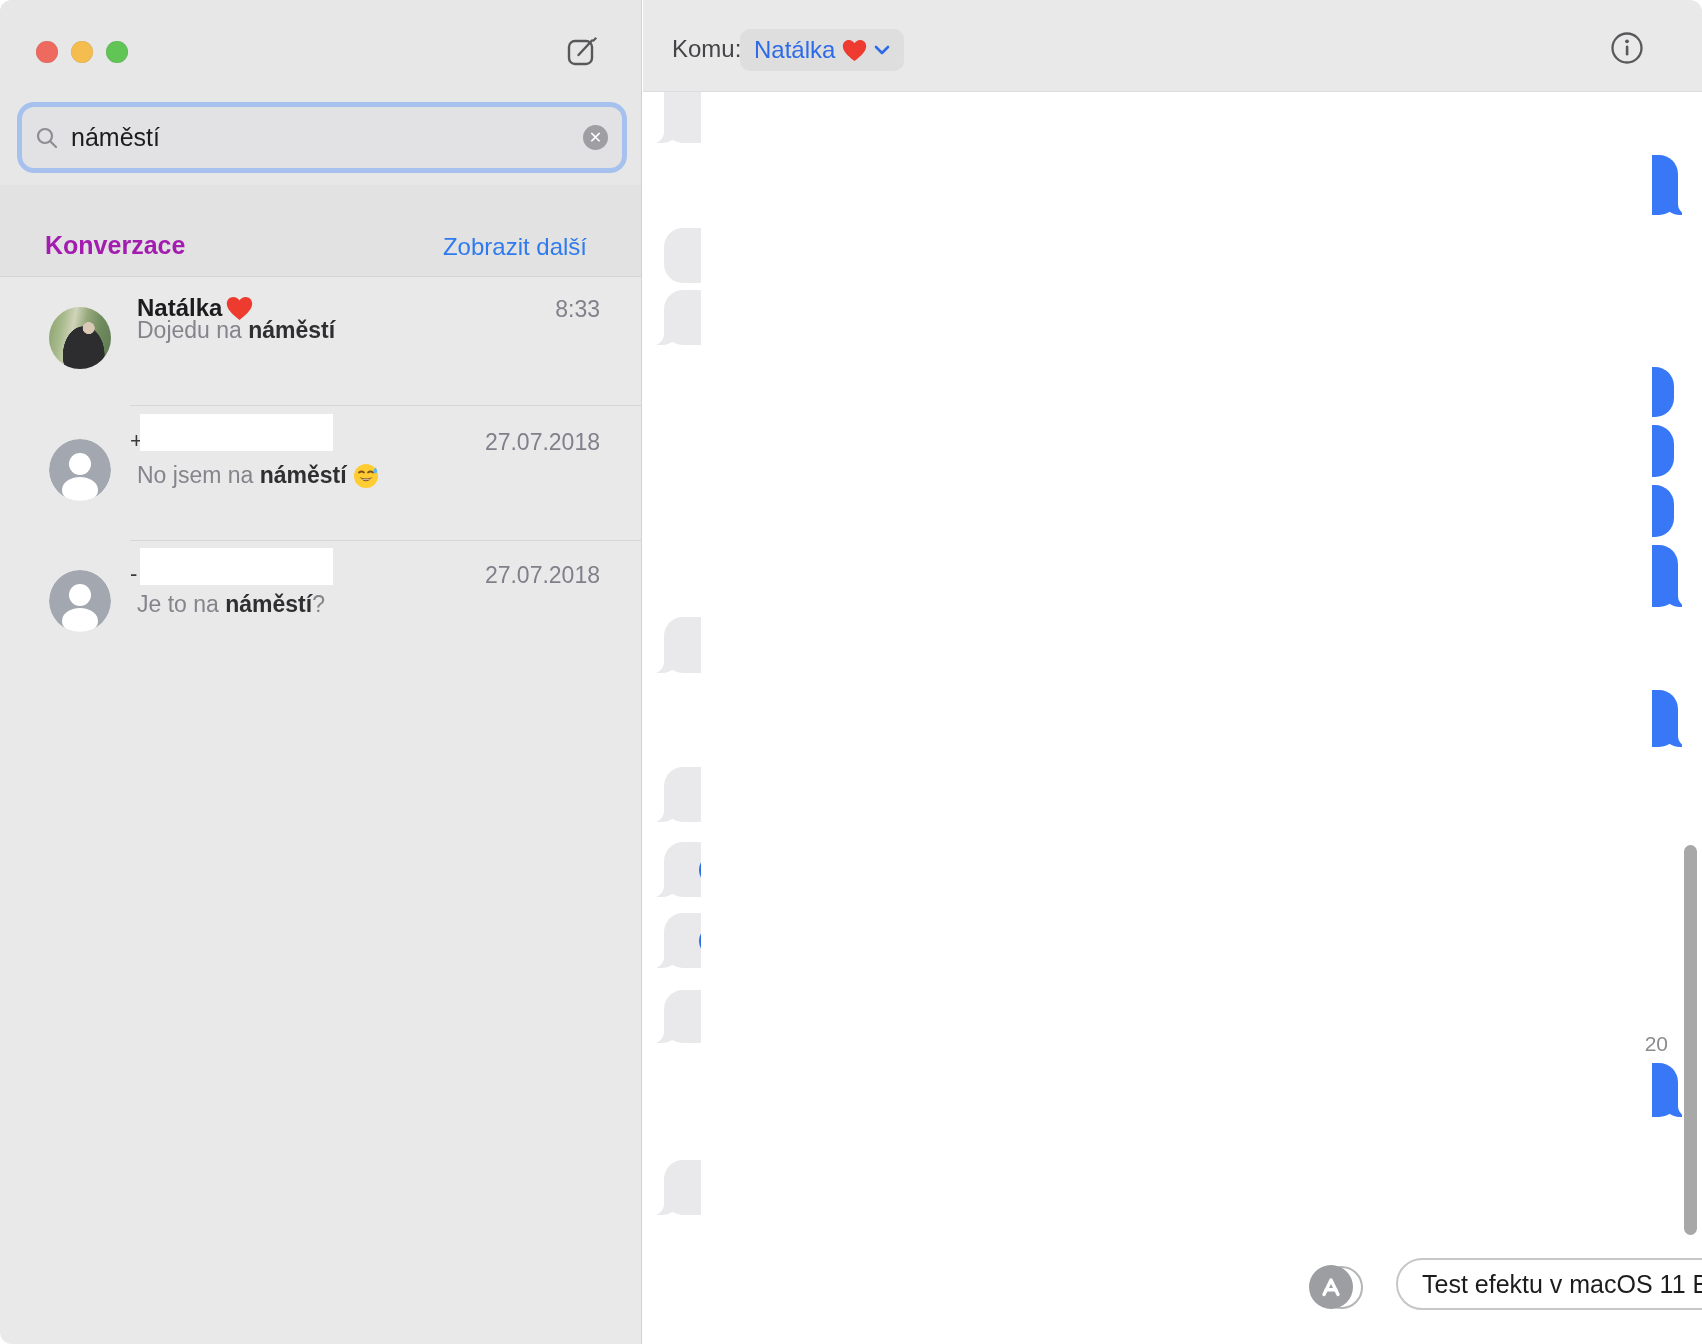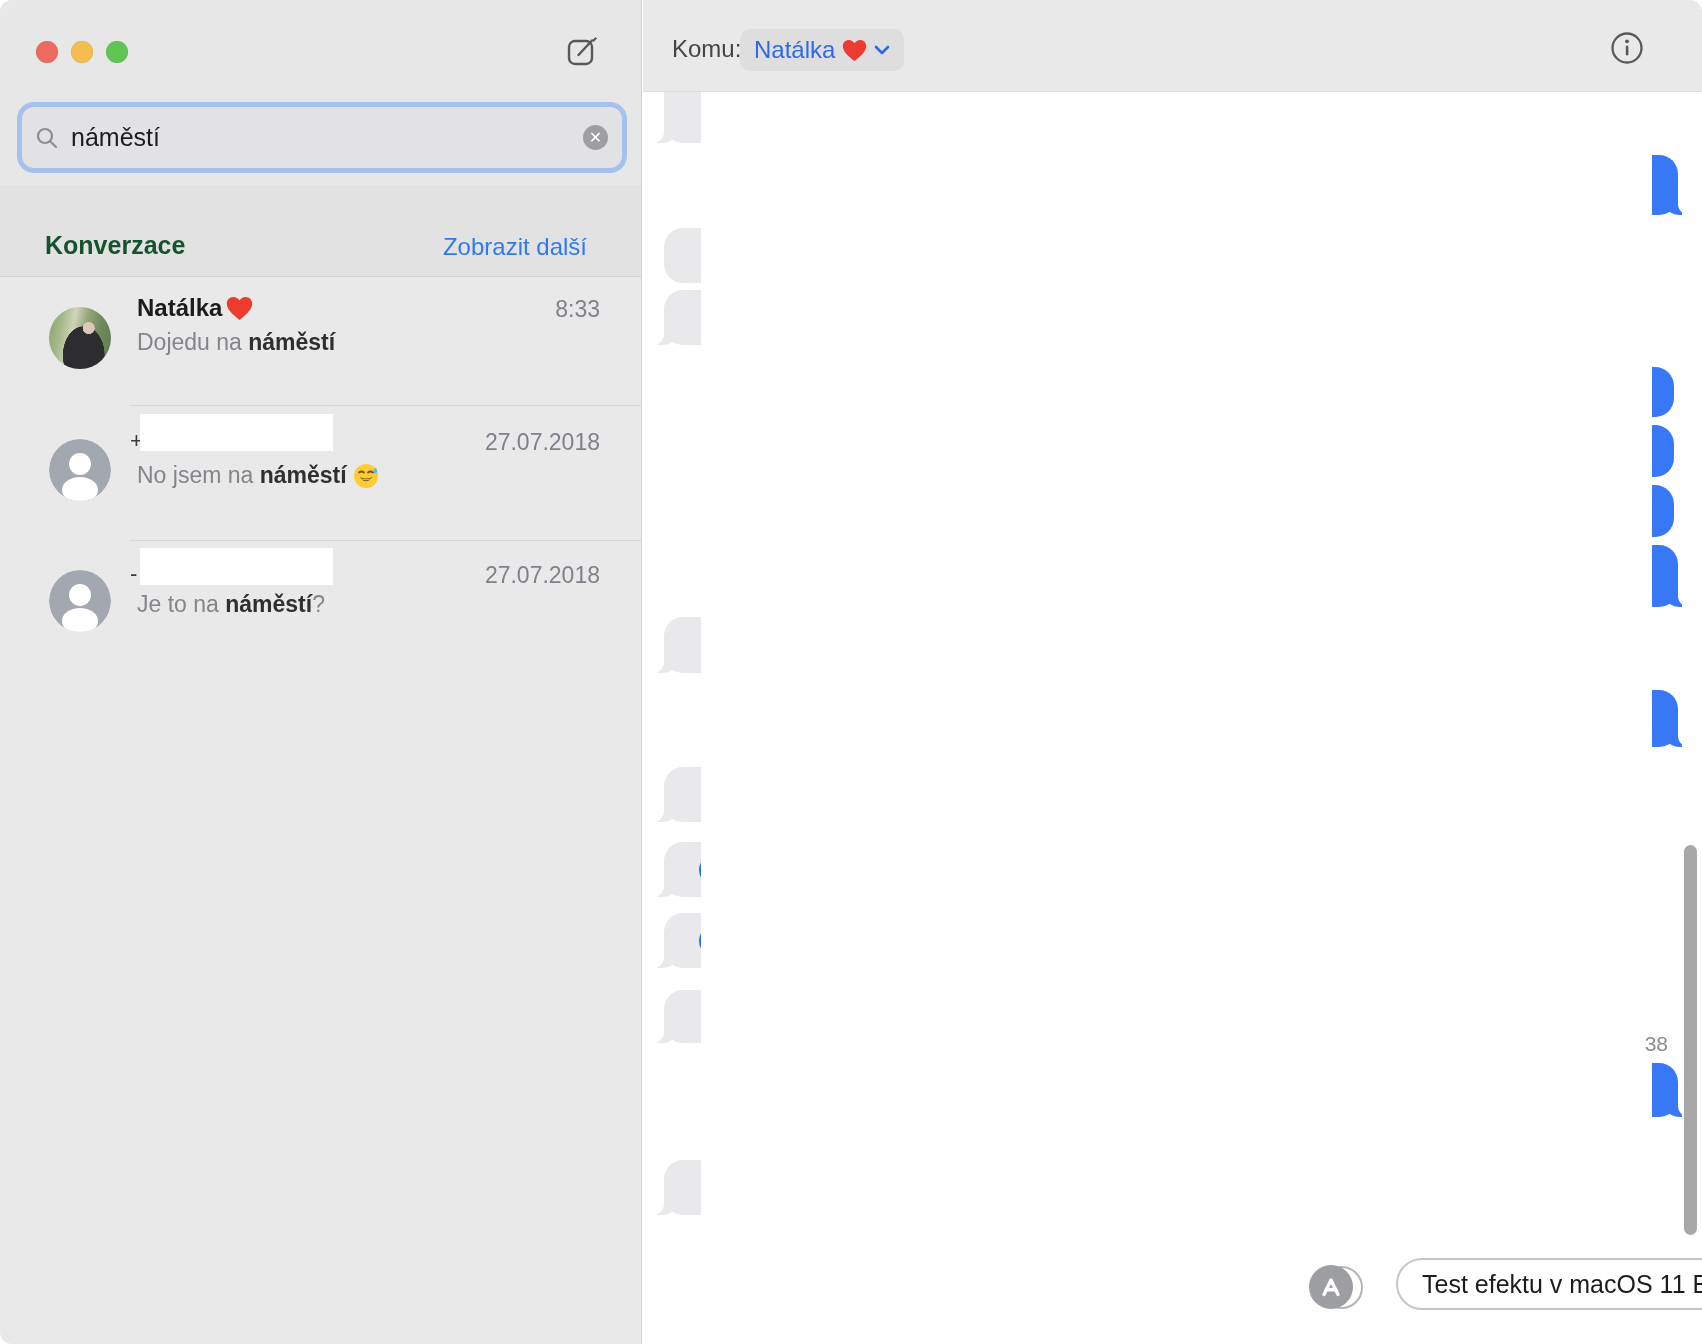--- a/index.html
+++ b/index.html
@@ -14,21 +14,21 @@
   .tl.red{left:36px;background:#ee6a5f;}
   .tl.yellow{left:71px;background:#f5bd4f;}
   .tl.green{left:106px;background:#61c555;}
   .compose{position:absolute;left:566px;top:33px;width:34px;height:34px;background:none;border:none;padding:0;cursor:pointer;}
 
   .searchwrap{position:absolute;left:22px;top:107px;width:600px;height:61px;background:#e2e2e4;border-radius:12px;box-shadow:0 0 0 5px #a6c1ee;display:flex;align-items:center;}
   .searchwrap .mag{margin-left:13px;flex:0 0 auto;}
   .searchwrap input{flex:1;border:none;outline:none;background:transparent;font-size:25px;color:#1c1c1e;margin-left:10px;}
   .clearbtn{flex:0 0 auto;width:25px;height:25px;border-radius:50%;background:#9e9ea3;color:#ffffff;border:none;padding:0;margin-right:14px;font-size:16px;line-height:25px;text-align:center;cursor:pointer;}
 
-  .listheader-title{position:absolute;left:45px;top:231px;font-size:25px;font-weight:700;color:#14532d;}
+  .listheader-title{position:absolute;left:45px;top:231px;font-size:25px;font-weight:700;color:#a21caf;}
   .listheader-action{position:absolute;right:54px;top:233px;font-size:24px;color:#2f7bed;text-decoration:none;}
 
   .row{position:absolute;left:0;width:642px;}
   .sep{position:absolute;left:130px;right:0;height:1px;background:#d7d7d9;}
   .avatar{position:absolute;left:49px;width:62px;height:62px;border-radius:50%;overflow:hidden;}
   .avatar-photo{background:
     radial-gradient(circle at 64% 34%, #d9c9b6 0 10%, rgba(0,0,0,0) 11%),
     radial-gradient(ellipse at 56% 78%, #2d2d30 0 42%, rgba(0,0,0,0) 43%),
     linear-gradient(100deg,#87a06b 0%,#a8ba8c 22%,#d0d4ba 38%,#96a77b 55%,#6f8b5e 75%,#5d794f 100%);}
   .rowname{position:absolute;left:137px;font-size:24px;font-weight:700;color:#1c1c1e;display:flex;align-items:center;gap:4px;}
@@ -116,21 +116,21 @@
       <div class="avatar avatar-photo" style="top:30px;"></div>
       <div class="rowname" style="top:17px;">
         <span>Natálka</span>
         <span class="heart">
           <svg width="27" height="25" viewBox="0 0 27 25">
             <path d="M13.5 24 C5 17.5 .8 12.5 .8 7.6 C.8 3.8 3.8 1 7.4 1 C9.9 1 12.2 2.4 13.5 4.6 C14.8 2.4 17.1 1 19.6 1 C23.2 1 26.2 3.8 26.2 7.6 C26.2 12.5 22 17.5 13.5 24 Z" fill="#ee3b2f"></path>
           </svg>
         </span>
       </div>
       <div class="rowtime" style="top:19px;">8:33</div>
-      <div class="rowpreview" style="top:52px;">
+      <div class="rowpreview" style="top:40px;">
         <span><span>Dojedu na </span><span class="match">náměstí</span></span>
       </div>
     </div>
 
     <div class="sep" style="top:405px;"></div>
 
     <div class="row" style="top:406px;height:134px;">
       <div class="avatar" style="top:33px;">
         <svg width="62" height="62" viewBox="0 0 62 62">
           <circle cx="31" cy="31" r="31" fill="#a2a7b0"></circle>
@@ -251,21 +251,21 @@
         <div class="bbub tail"></div>
       </div>
     <div class="bfrag" style="top:690px;height:57px;">
         <div class="bbub tail"></div>
       </div>
     <div class="bfrag" style="top:1063px;height:54px;">
         <div class="bbub tail"></div>
       </div>
 
     <div class="deliverytime">
-      <span>38</span>
+      <span>20</span>
     </div>
 
     <div class="scrollbar"></div>
 
     <div class="appbtn-back"></div>
     <button class="appbtn">
       <span>
         <svg width="44" height="44" viewBox="0 0 44 44" fill="none">
           <path d="M15 29.5 L22 15 L29 29.5" stroke="#ffffff" stroke-width="3.4" stroke-linecap="round" stroke-linejoin="round"></path>
           <path d="M17.2 24.7 L26.8 24.7" stroke="#ffffff" stroke-width="3.4" stroke-linecap="round"></path>

